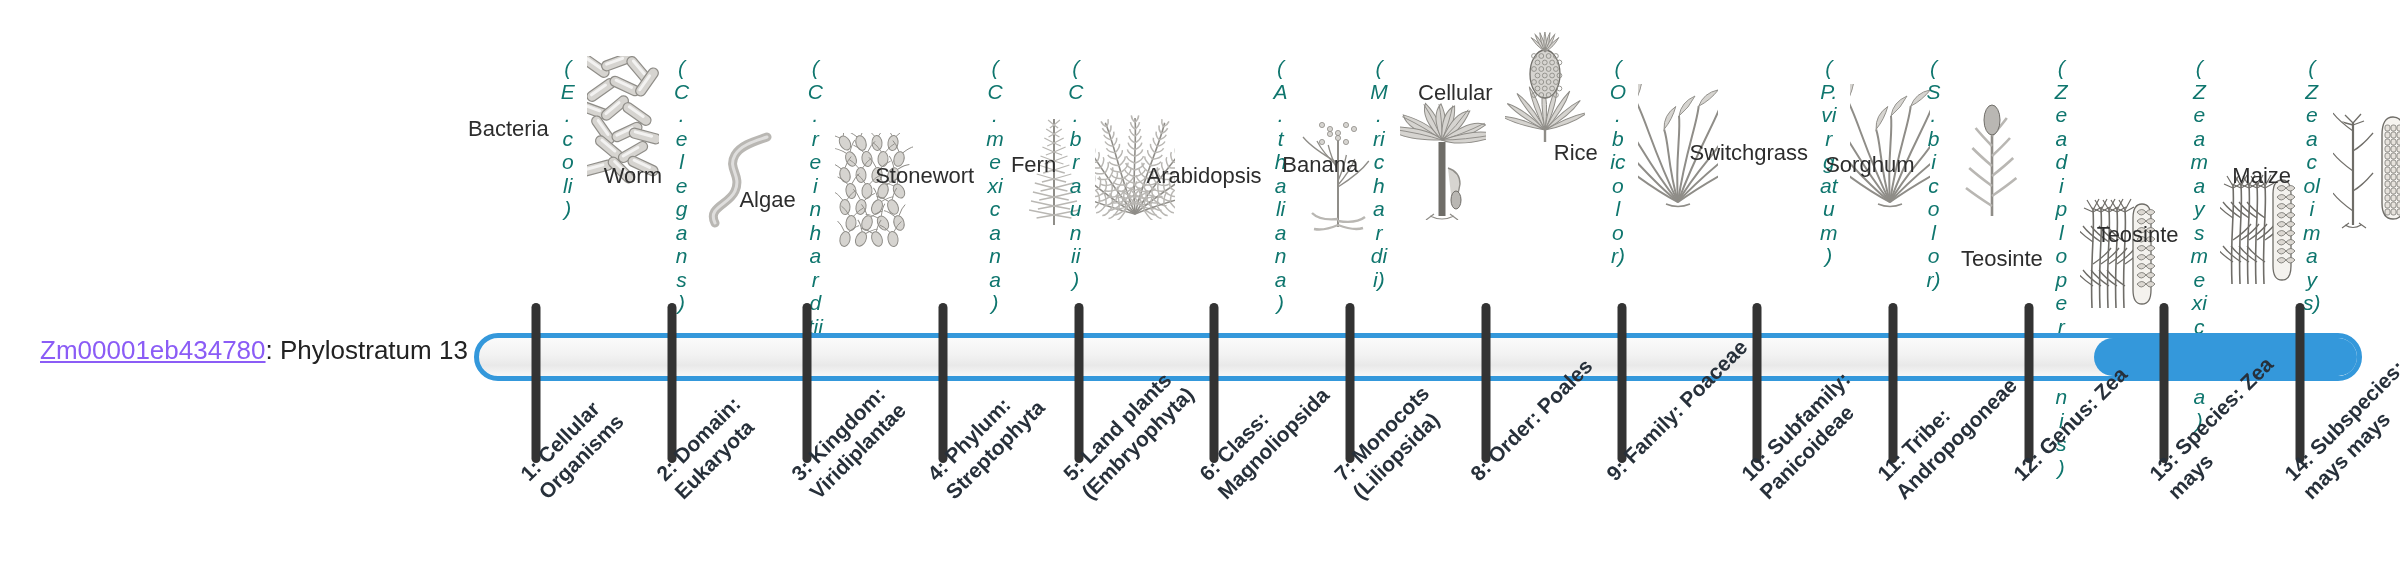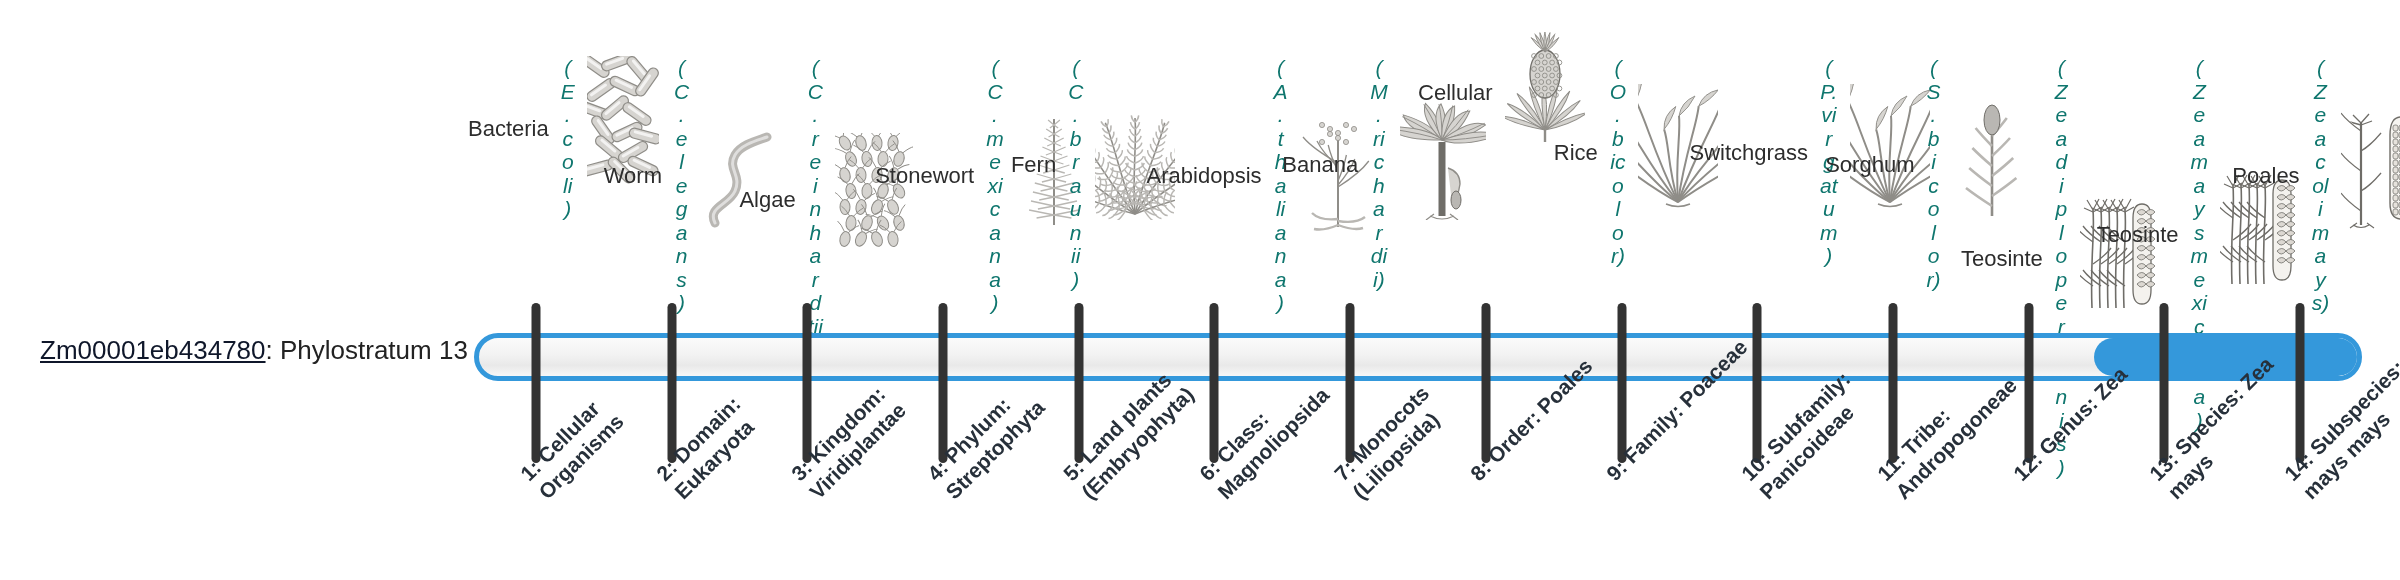--- a/index.html
+++ b/index.html
@@ -23,21 +23,21 @@
     left: 40px;
     top: 336px;
     width: 420px;
     text-align: right;
     font-size: 26px;
     line-height: 1.1;
     white-space: nowrap;
     color: #222;
   }
   #gene-label .gene-id {
-    color: #0f172a;
+    color: #8b5cf6;
     text-decoration: underline;
     cursor: pointer;
   }
 
   
   #species-strip {
     position: absolute;
     left: 468px;
     top: 44px;
     width: 1900px;
@@ -927,21 +927,21 @@
               <path d="M4 76 q5 -5 9 0 q-5 6 -9 0z" fill="#dcd8d2" stroke="#6f6d68" stroke-width="0.8"></path>
               <path d="M-5 85 q5 -5 9 0 q-5 6 -9 0z" fill="#dcd8d2" stroke="#6f6d68" stroke-width="0.8"></path>
               <path d="M4 85 q5 -5 9 0 q-5 6 -9 0z" fill="#dcd8d2" stroke="#6f6d68" stroke-width="0.8"></path>
               <path d="M-5 94 q5 -5 9 0 q-5 6 -9 0z" fill="#dcd8d2" stroke="#6f6d68" stroke-width="0.8"></path>
               <path d="M4 94 q5 -5 9 0 q-5 6 -9 0z" fill="#dcd8d2" stroke="#6f6d68" stroke-width="0.8"></path>
             </g>
           </svg>
         </div>
       </div>
       <div class="species-col">
-        <div class="common-name">Poales</div>
+        <div class="common-name">Maize</div>
         <div class="sci-name">(Zea coli mays)</div>
         <div class="organism-art">
           <svg width="84" height="124" viewBox="0 0 84 124">
             <path d="M20 118 L20 16" stroke="#6f6d68" stroke-width="2.2" fill="none"></path>
             <path d="M20 16 l-8 -8 M20 16 l8 -9 M20 18 l-11 -3 M20 18 l11 -4" stroke="#6f6d68" stroke-width="1.3" fill="none"></path>
             <path d="M20 104 q-14 -10 -20 -18 q--12 14 --20 18z" fill="#f2f0ec" stroke="#6f6d68" stroke-width="1.2"></path>
             <path d="M20 84 q14 -10 20 -18 q-12 14 -20 18z" fill="#f2f0ec" stroke="#6f6d68" stroke-width="1.2"></path>
             <path d="M20 64 q-14 -10 -20 -18 q--12 14 --20 18z" fill="#f2f0ec" stroke="#6f6d68" stroke-width="1.2"></path>
             <path d="M20 44 q14 -10 20 -18 q-12 14 -20 18z" fill="#f2f0ec" stroke="#6f6d68" stroke-width="1.2"></path>
             <path d="M20 24 q-14 -10 -20 -18 q--12 14 --20 18z" fill="#f2f0ec" stroke="#6f6d68" stroke-width="1.2"></path>

